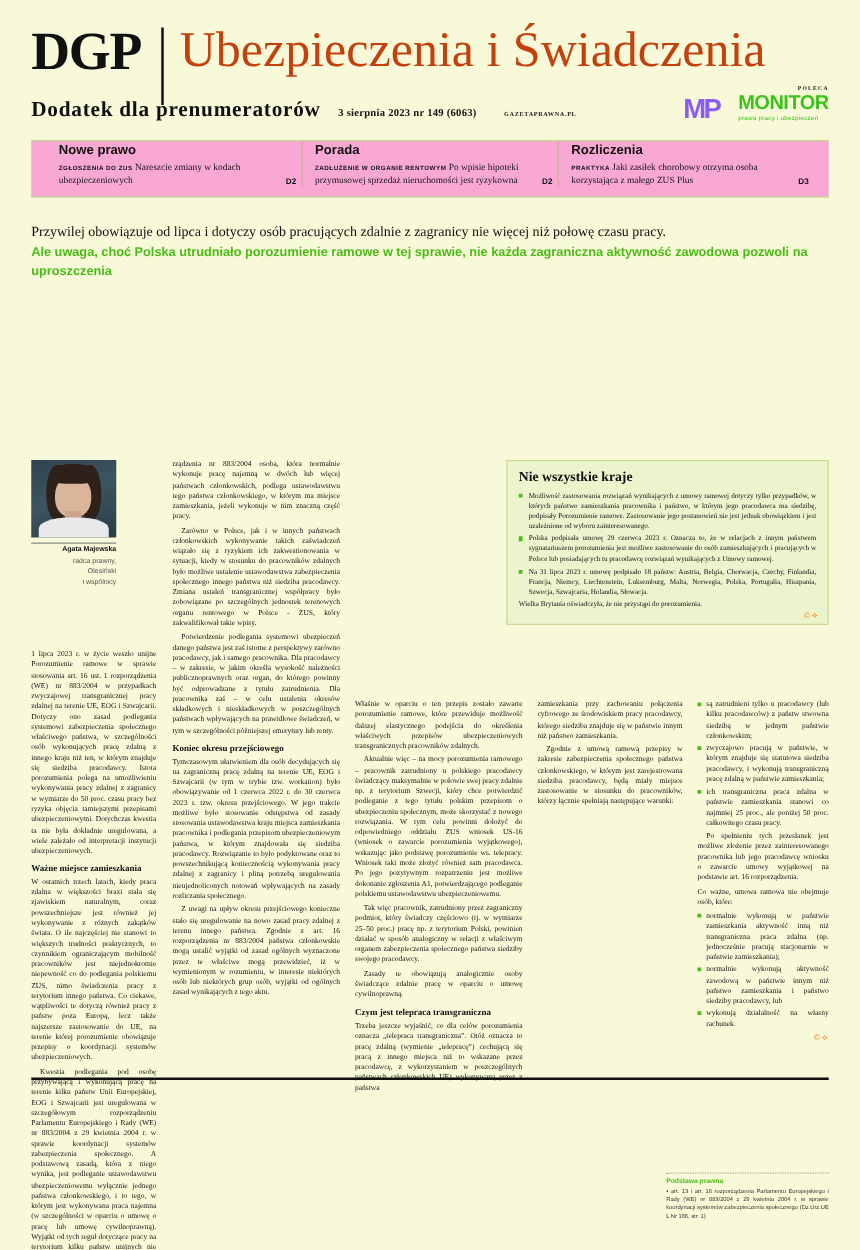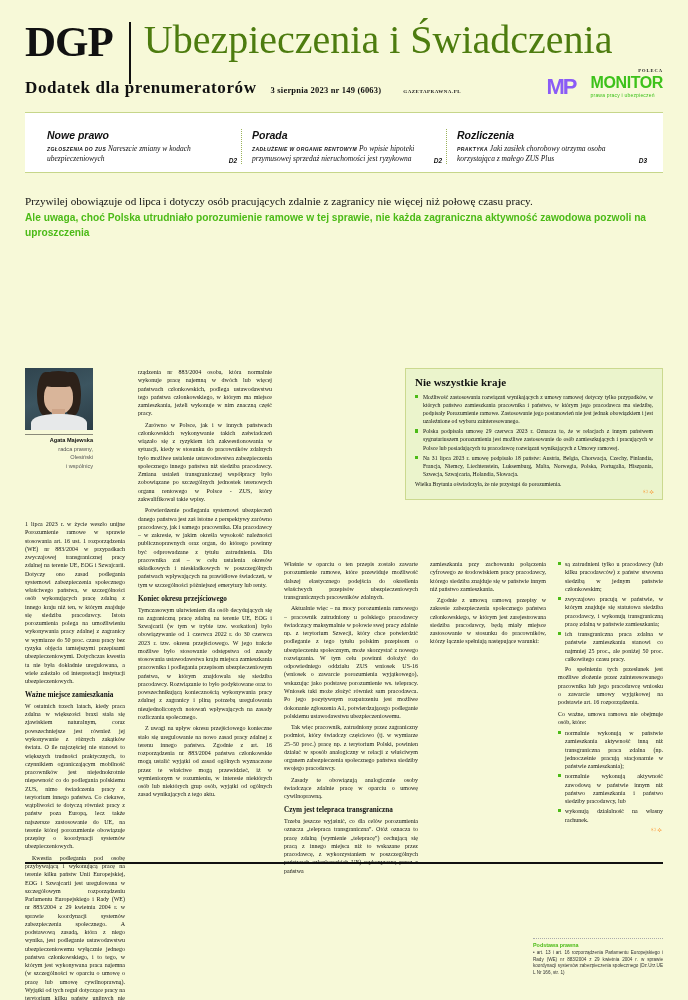--- a/index.html
+++ b/index.html
@@ -16,43 +16,43 @@
   
   .masthead{display:flex;align-items:flex-start;padding-top:22px;position:relative;}
   .dgp{
     font-family:"Liberation Serif",serif;
     font-weight:bold;font-size:43px;letter-spacing:-1px;line-height:.95;
     color:#111;
   }
   .mast-rule{width:2px;background:#111;height:62px;margin:0 13px 0 16px;}
   .mast-title{
     font-family:"Liberation Serif",serif;
-    font-size:40px;line-height:1;color:#4d7c0f;white-space:nowrap;
+    font-size:40px;line-height:1;color:#c2410c;white-space:nowrap;
     margin-top:-2px;
   }
   .subline{position:absolute;left:25px;top:78px;display:flex;align-items:baseline;}
   .subline-main{font-family:"Liberation Serif",serif;font-weight:bold;font-size:17px;letter-spacing:.6px;}
   .subline-date{font-size:8.5px;font-weight:bold;margin-left:14px;letter-spacing:.2px;}
   .subline-url{font-size:5px;font-weight:bold;margin-left:22px;letter-spacing:.5px;color:#222;}
 
   .monitor{position:absolute;right:25px;top:68px;text-align:right;}
   .polec{font-size:4.5px;font-weight:bold;letter-spacing:1px;color:#111;margin-bottom:2px;}
   .monitor-row{display:flex;align-items:center;justify-content:flex-end;}
   .mp-mark{
     font-family:"Liberation Sans",sans-serif;
     font-weight:bold;font-size:22px;color:#8b5cf6;line-height:1;letter-spacing:-2px;
   }
   .monitor-words{margin-left:15px;text-align:left;}
   .monitor-word{font-family:"Liberation Sans",sans-serif;font-weight:bold;font-size:16px;color:#3dc21b;line-height:1;letter-spacing:-0.4px;}
   .monitor-sub{font-family:"Liberation Sans",sans-serif;font-size:5px;color:#3dc21b;line-height:1.2;margin-top:1px;letter-spacing:.2px;}
 
   
   .teaserbar{
-    margin-top:28px;background:#ffffff;border-top:1px solid #c6d68a;border-bottom:1px solid #c6d68a;
-    display:flex;padding:16px 12px 8px 12px;box-sizing:border-box;font-style:italic;
+    margin-top:28px;background:#f9a8d4;border-top:1px solid #c6d68a;border-bottom:1px solid #c6d68a;
+    display:flex;padding:1px 12px 8px 12px;box-sizing:border-box;
   }
   .teaser{flex:1;padding:0 10px;position:relative;}
   .teaser + .teaser{border-left:1px dotted #9bb25a;}
   .teaser-h{font-family:"Liberation Sans",sans-serif;font-weight:bold;font-size:10.5px;margin-bottom:3px;color:#111;}
   .teaser-b{font-size:7.5px;line-height:1.35;color:#111;padding-right:14px;}
   .teaser-kicker{font-family:"Liberation Sans",sans-serif;font-weight:bold;font-size:5px;letter-spacing:.4px;text-transform:uppercase;}
   .teaser-page{position:absolute;right:4px;bottom:0px;font-family:"Liberation Sans",sans-serif;font-weight:bold;font-size:6.5px;}
 
   
   .headline{

